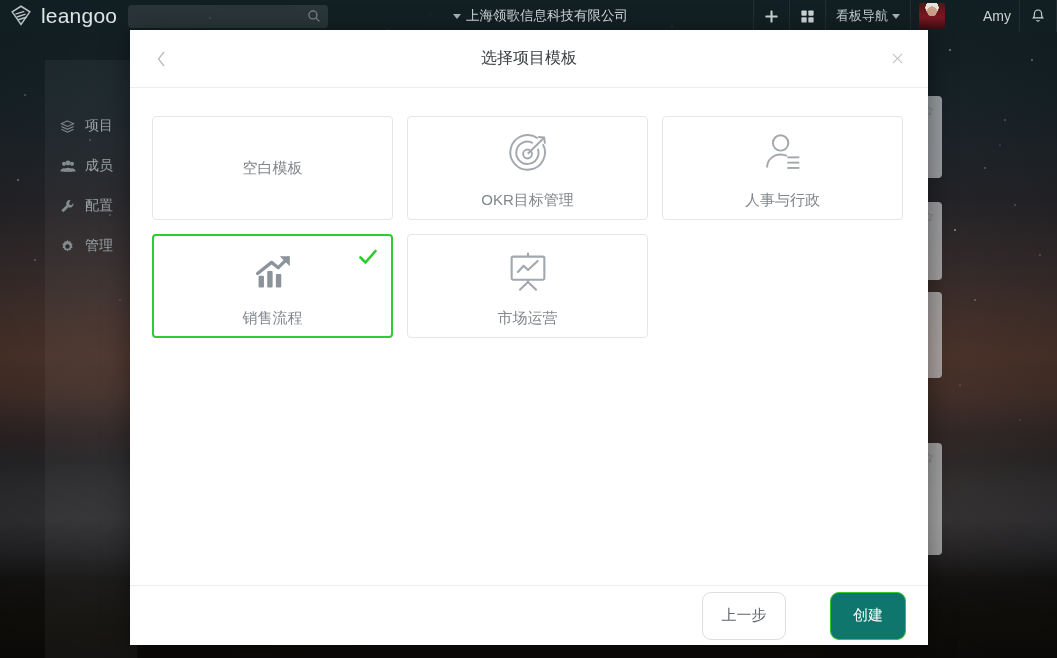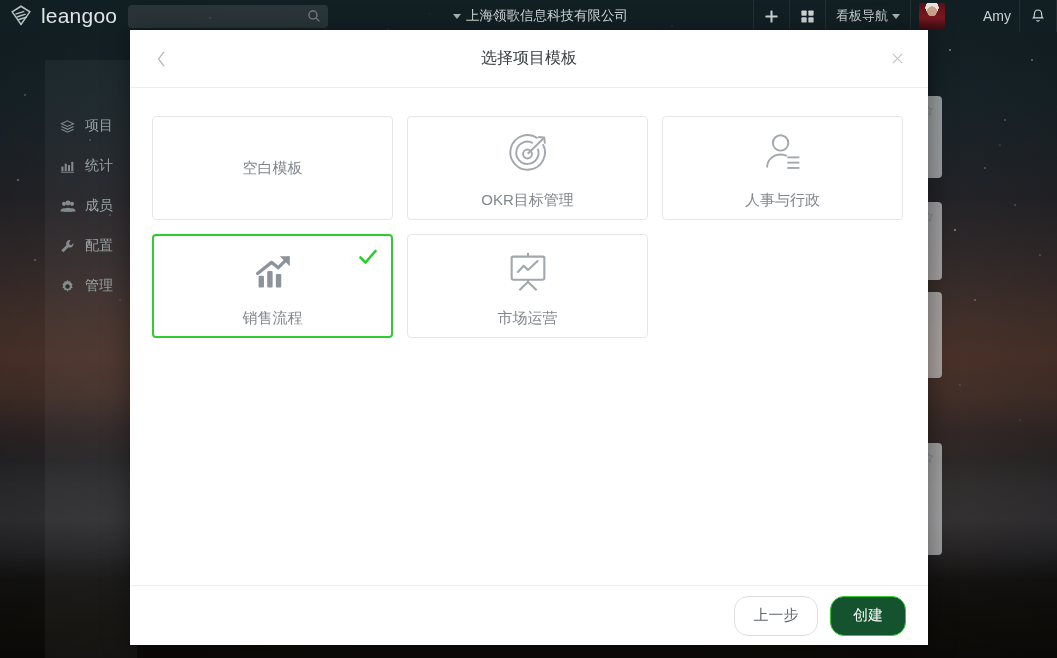--- a/index.html
+++ b/index.html
@@ -168,26 +168,26 @@
   .tpl-label { margin-top: 12px; font-size: 15px; color: #81878d; }
   .tpl-card.blank .tpl-label { margin-top: 0; }
   .tpl-check { position: absolute; right: 12px; top: 10px; }
 
   #modal-footer {
     flex: none; height: 60px;
     border-top: 1px solid #eceef0;
     display: flex; align-items: center; justify-content: flex-end;
     padding-right: 22px; gap: 12px;
   }
-  .btn { height: 40px; border-radius: 14px; font-size: 15px; cursor: pointer; font-family: inherit; }
+  .btn { height: 48px; border-radius: 9px; font-size: 15px; cursor: pointer; font-family: inherit; }
   #prev-btn {
     width: 84px; background: #fff; border: 1px solid #dcdfe2; color: #5f666b;
   }
   #create-btn {
-    width: 76px; background: #14532d; border: 1px solid #2ecc2e; color: #fff;
+    width: 76px; background: #0f766e; border: 1px solid #2ecc2e; color: #fff; margin-left: 32px;
   }
 </style>
 </head>
 <body>
 
 <div id="bg-photo">
   <svg id="bg-stars" viewBox="0 0 1057 658" preserveAspectRatio="none">
     <g fill="#ffffff">
       <circle cx="60" cy="22" r="1"></circle>
         <circle cx="142" cy="55" r=".8"></circle>
@@ -232,32 +232,20 @@
       <svg width="15" height="15" viewBox="0 0 16 16" fill="none" stroke="#9aa3a5" stroke-width="1.1">
         <path d="M8 2 L14.5 5 L8 8 L1.5 5 Z"></path>
           <path d="M1.5 8 L8 11 L14.5 8"></path>
           <path d="M1.5 11 L8 14 L14.5 11"></path>
       </svg>
     </span>
     <span>项目</span>
   </div>
   <div class="side-item">
     <span class="si-icon">
-      <svg width="15" height="15" viewBox="0 0 16 16" fill="#9aa3a5">
-        <rect x="1.5" y="8" width="2.2" height="5"></rect>
-          <rect x="5" y="5" width="2.2" height="8"></rect>
-        <rect x="8.5" y="6.5" width="2.2" height="6.5"></rect>
-          <rect x="12" y="3" width="2.2" height="10"></rect>
-        <rect x="1" y="13.6" width="14" height="1"></rect>
-      </svg>
-    </span>
-    <span>统计</span>
-  </div>
-  <div class="side-item">
-    <span class="si-icon">
       <svg width="16" height="15" viewBox="0 0 18 16" fill="#9aa3a5">
         <circle cx="4.5" cy="5" r="2.3"></circle>
           <circle cx="13.5" cy="5" r="2.3"></circle>
           <circle cx="9" cy="4" r="2.8"></circle>
         <path d="M0.5 13.5c0-2.3 2-3.6 4-3.6s4 1.3 4 3.6z"></path>
         <path d="M9.5 13.5c0-2.3 2-3.6 4-3.6s4 1.3 4 3.6z"></path>
         <path d="M4 13.8c0-2.7 2.2-4.3 5-4.3s5 1.6 5 4.3z"></path>
       </svg>
     </span>
     <span>成员</span>

